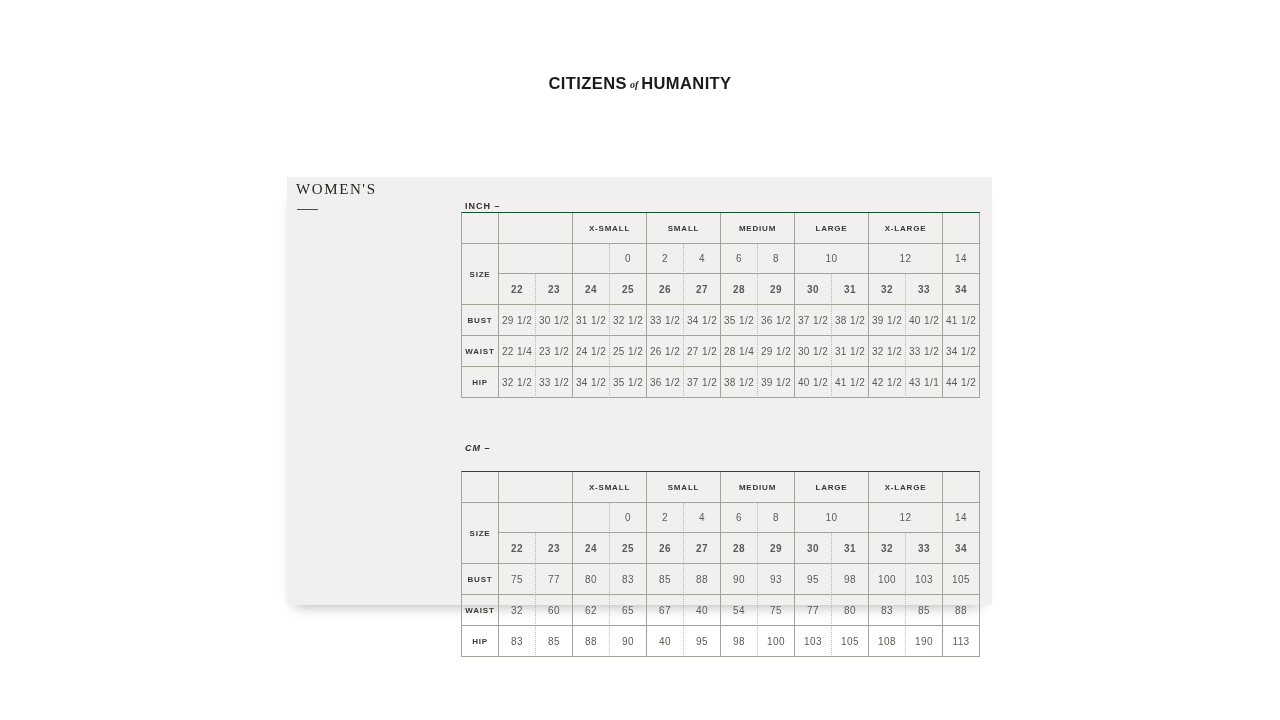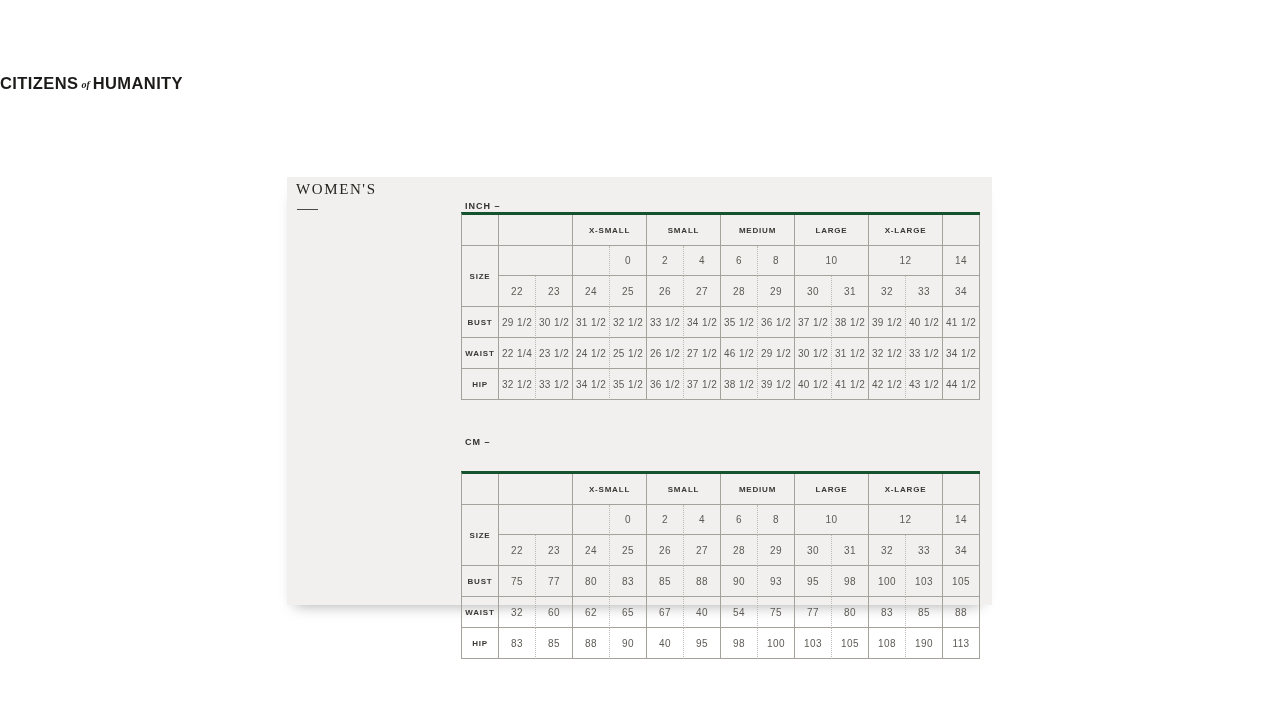--- a/index.html
+++ b/index.html
@@ -9,20 +9,21 @@
     height: 720px;
     background: #ffffff;
     font-family: "Liberation Sans", sans-serif;
     overflow: hidden;
   }
   .logo {
     position: absolute;
     top: 74px;
     left: 0;
     right: 0;
+    text-align: center;
     color: #1c1b19;
     white-space: nowrap;
   }
   .logo .big {
     font-weight: bold;
     font-size: 16.5px;
     letter-spacing: 0.4px;
   }
   .logo .small {
     font-family: "Liberation Serif", serif;
@@ -60,30 +61,30 @@
   }
   .unit-label {
     position: absolute;
     left: 178px;
     font-weight: bold;
     font-size: 9px;
     letter-spacing: 1px;
     color: #33322e;
   }
   .unit-inch { top: 24px; }
-  .unit-cm   { top: 260px; }
+  .unit-cm   { top: 266px; font-style: italic; }
   .table-wrap { position: absolute; left: 174px; }
   .table-inch { top: 35px; }
   .table-cm   { top: 294px; }
   table.size-table {
     border-collapse: separate;
     border-spacing: 0;
     table-layout: fixed;
     width: 519px;
-    border-top: 3px solid #14532d;
+    border-top: 1px solid #14532d;
     border-left: 1px solid #a5a29c;
   }
   table.size-table td {
     box-sizing: border-box;
     border-right: 1px solid #a5a29c;
     border-bottom: 1px solid #a5a29c;
     text-align: center;
     vertical-align: middle;
     padding: 0;
     overflow: hidden;
@@ -98,21 +99,21 @@
     letter-spacing: 0.8px;
     color: #3a3834;
   }
   table.size-table td.val {
     font-size: 10px;
     letter-spacing: 0.4px;
     color: #5c5a55;
   }
   tr.r1 td { height: 31px; }
   tr.r2 td { height: 30px; }
-  tr.r3 td { height: 31px; }
+  tr.r3 td { height: 31px; font-weight: bold; }
   tr.rd td { height: 31px; }
 </style>
 </head>
 <body>
 
 <div class="logo">
   <span class="big">CITIZENS</span><span class="small">of</span><span class="big">HUMANITY</span>
 </div>
 
 <div class="panel">
@@ -194,42 +195,42 @@
             <td class="val">41 1/2</td>
           </tr>
           <tr class="rd">
             <td class="lbl">WAIST</td>
             <td class="val din">22 1/4</td>
             <td class="val">23 1/2</td>
             <td class="val din">24 1/2</td>
             <td class="val">25 1/2</td>
             <td class="val din">26 1/2</td>
             <td class="val">27 1/2</td>
-            <td class="val din">46 1/2</td>
+            <td class="val din">28 1/4</td>
             <td class="val">29 1/2</td>
             <td class="val din">30 1/2</td>
             <td class="val">31 1/2</td>
             <td class="val din">32 1/2</td>
             <td class="val">33 1/2</td>
             <td class="val">34 1/2</td>
           </tr>
           <tr class="rd">
             <td class="lbl">HIP</td>
             <td class="val din">32 1/2</td>
             <td class="val">33 1/2</td>
             <td class="val din">34 1/2</td>
             <td class="val">35 1/2</td>
             <td class="val din">36 1/2</td>
             <td class="val">37 1/2</td>
             <td class="val din">38 1/2</td>
             <td class="val">39 1/2</td>
             <td class="val din">40 1/2</td>
             <td class="val">41 1/2</td>
             <td class="val din">42 1/2</td>
-            <td class="val">43 1/2</td>
+            <td class="val">43 1/1</td>
             <td class="val">44 1/2</td>
           </tr>
         </tbody>
       </table>
     </div>
 
   <div class="unit-label unit-cm">CM –</div>
   <div class="table-wrap table-cm">
       <table class="size-table">
         <colgroup>

